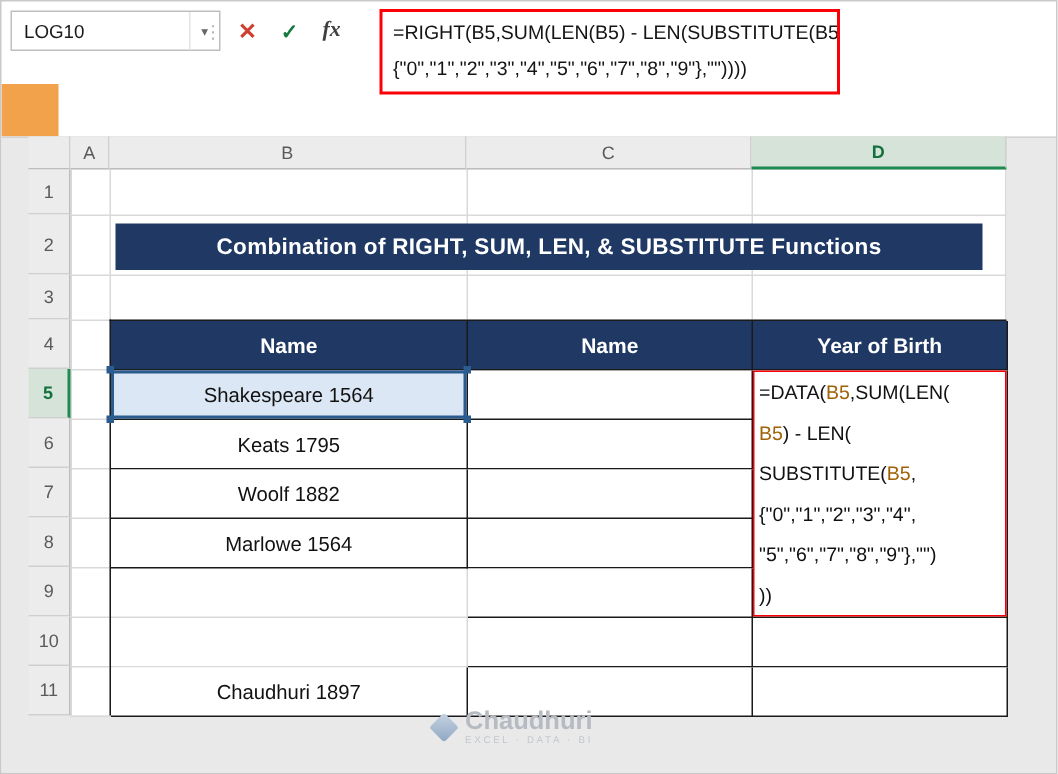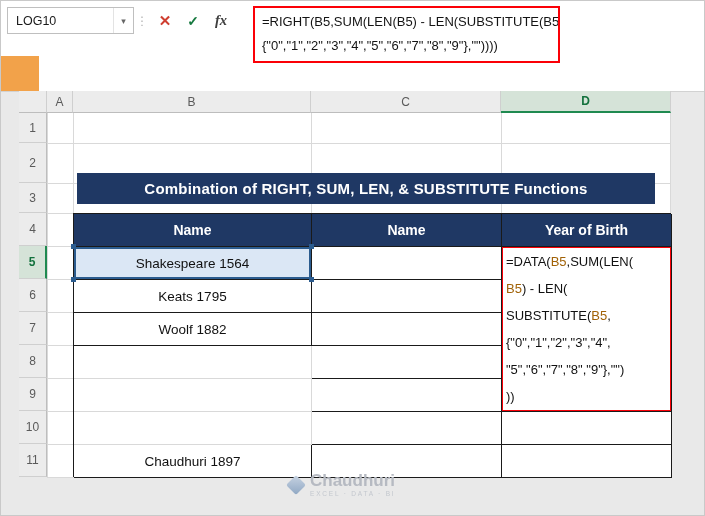--- a/index.html
+++ b/index.html
@@ -1,21 +1,21 @@
 <!DOCTYPE html>
 <html><head>
 <meta charset="utf-8">
 <style>
   * { box-sizing: border-box; margin: 0; padding: 0; }
   body { background:#fff; font-family:"Liberation Sans", sans-serif; }
   .screen { position:relative; width:705px; height:516px; background:#fff;
             border:1px solid #c9c9c9; overflow:hidden; }
 
   
-  .namebox { position:absolute; left:6px; top:6px; width:127px; height:27px;
+  .namebox { position:absolute; left:6px; top:6px; width:140px; height:27px;
              border:1px solid #bfbfbf; background:#fff; display:flex; align-items:center; }
   .nb-val { flex:1; padding-left:8px; font-size:12.5px; color:#1a1a1a; }
   .nb-chev { width:20px; height:100%; display:flex; align-items:center; justify-content:center;
              color:#666; font-size:9px; border-left:1px solid #e3e3e3; }
   .fbtn { position:absolute; top:7px; height:25px; width:24px; display:flex;
           align-items:center; justify-content:center; }
   .dots  { left:134px; width:14px; color:#b3b3b3; font-size:12px; }
   .xbtn  { left:152px; color:#cf3e30; font-size:15px; font-weight:600; }
   .vbtn  { left:180px; color:#16793f; font-size:14px; font-weight:700; }
   .fxbtn { left:208px; color:#3f3f3f; font-size:14.5px; font-style:italic;
@@ -44,21 +44,21 @@
   .rh4{top:212px;height:33px} .rh5{top:245px;height:33px} .rh6{top:278px;height:33px}
   .rh7{top:311px;height:33px} .rh8{top:344px;height:33px} .rh9{top:377px;height:33px}
   .rh10{top:410px;height:33px} .rh11{top:443px;height:33px}
   .rhsel { background:#d5e3d8; color:#13713d; font-weight:bold; border-right:2px solid #1f8a50; }
   .hline { position:absolute; left:46px; width:624px; height:1px; background:#d9d9d9; }
   .vline { position:absolute; top:112px; width:1px; height:364px; background:#d9d9d9; }
 
   
   .banner { position:absolute; left:76px; top:148px; width:578px; height:31px; background:#1f3864;
             color:#ffffff; font-weight:bold; font-size:15px; display:flex; align-items:center;
-            justify-content:center; letter-spacing:.2px; z-index:2;margin-top:24px; }
+            justify-content:center; letter-spacing:.2px; z-index:2; }
   .tbl { position:absolute; left:72px; top:212px; width:598px; height:264px; display:grid;
          grid-template-columns:238px 190px 170px; grid-template-rows:repeat(8,33px);
          border-left:1px solid #1a1a1a; border-top:1px solid #1a1a1a; z-index:2; }
   .td { border-right:1px solid #1a1a1a; border-bottom:1px solid #1a1a1a; background:#fff;
         display:flex; align-items:center; justify-content:center; font-size:13.5px; color:#111; }
   .th { background:#1f3864; color:#fff; font-weight:bold; font-size:14px; }
   .b5 { background:#dbe7f5; position:relative; }
   .selframe { position:absolute; inset:0; border:2px solid #2b5c8f; z-index:3; }
   .hdl { position:absolute; width:5px; height:5px; background:#2b5c8f; z-index:4; }
   .hdl-tl{left:-3px;top:-3px} .hdl-tr{right:-3px;top:-3px}
@@ -146,20 +146,21 @@
     <div class="td b5" style="grid-column:1;grid-row:2">
       <span>Shakespeare 1564</span>
       <span class="selframe"></span>
       <span class="hdl hdl-tl"></span>
       <span class="hdl hdl-tr"></span>
       <span class="hdl hdl-bl"></span>
       <span class="hdl hdl-br"></span>
     </div>
     <div class="td" style="grid-column:1;grid-row:3">Keats 1795</div>
     <div class="td" style="grid-column:1;grid-row:4">Woolf 1882</div>
+    <div class="td" style="grid-column:1;grid-row:5">Marlowe 1564</div>
     <div class="td" style="grid-column:1;grid-row:8">Chaudhuri 1897</div>
 
     <div class="td" style="grid-column:2;grid-row:2"></div>
     <div class="td" style="grid-column:2;grid-row:3"></div>
     <div class="td" style="grid-column:2;grid-row:4"></div>
     <div class="td" style="grid-column:2;grid-row:5"></div>
     <div class="td" style="grid-column:2;grid-row:6"></div>
     <div class="td" style="grid-column:2;grid-row:7"></div>
     <div class="td" style="grid-column:2;grid-row:8"></div>
 

